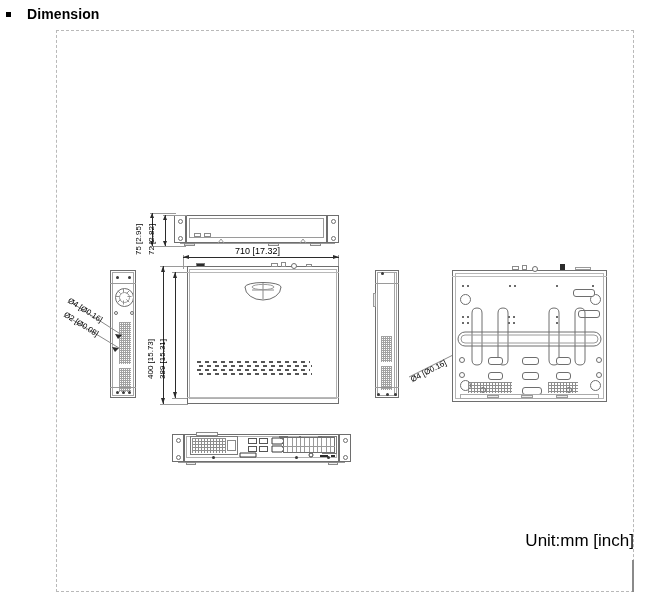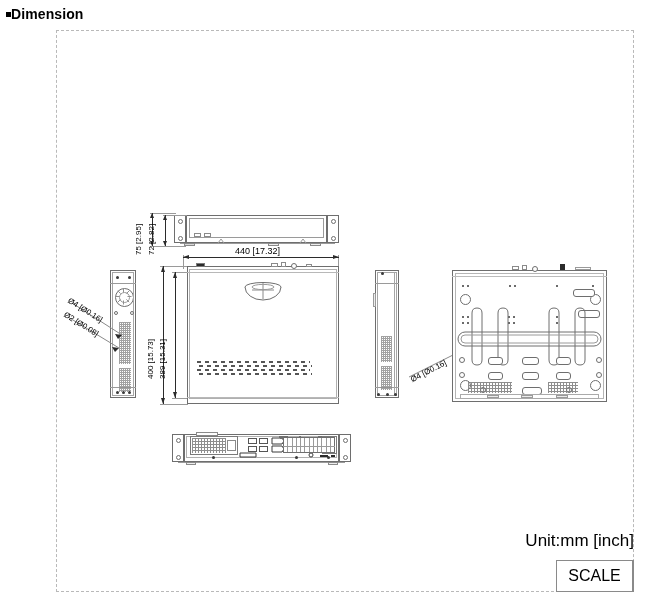--- a/index.html
+++ b/index.html
@@ -9,21 +9,21 @@
     font-family:"Liberation Sans", sans-serif;
     color:#000000;
     position:relative;
     overflow:hidden;
   }
   .page{position:absolute;left:0;top:0;width:646px;height:605px;}
 
   
   .title-row{
     position:absolute;left:6px;top:7px;
-    display:flex;align-items:center;gap:0;
+    display:flex;align-items:center;gap:16px;
   }
   .bullet{
     width:5px;height:5px;background:#000;display:inline-block;
     margin-top:1px;
   }
   .title-text{
     font-size:14px;font-weight:bold;letter-spacing:.1px;
     line-height:14px;
   }
 
@@ -149,21 +149,21 @@
     </div>
 
     <div class="dw">
       <div class="ln" style="left:183px;top:255px;width:1px;height:14px;background:#9a9a9a;"></div>
       <div class="ln" style="left:338px;top:255px;width:1px;height:14px;background:#9a9a9a;"></div>
       <div class="ln" style="left:183px;top:257px;width:156px;height:1px;background:#2b2b2b;"></div>
       <svg width="646" height="605" aria-hidden="true">
         <path d="M183 257 l6 -2 l0 4 z" fill="#2b2b2b"></path>
         <path d="M339 257 l-6 -2 l0 4 z" fill="#2b2b2b"></path>
       </svg>
-      <div class="dim-txt" style="left:235px;top:247px;font-size:9px;">440 [17.32]</div>
+      <div class="dim-txt" style="left:235px;top:247px;font-size:9px;">710 [17.32]</div>
     </div>
 
     <div class="dw">
       <div class="ln" style="left:160px;top:266px;width:28px;height:1px;background:#9a9a9a;"></div>
       <div class="ln" style="left:160px;top:404px;width:28px;height:1px;background:#9a9a9a;"></div>
       <div class="ln" style="left:172px;top:272px;width:18px;height:1px;background:#9a9a9a;"></div>
       <div class="ln" style="left:172px;top:398px;width:18px;height:1px;background:#9a9a9a;"></div>
       <div class="ln" style="left:163px;top:266px;width:1px;height:138px;background:#2b2b2b;"></div>
       <div class="ln" style="left:175px;top:272px;width:1px;height:126px;background:#2b2b2b;"></div>
       <svg width="646" height="605" aria-hidden="true">
@@ -535,16 +535,15 @@
           <div style="flex: 1 1 0%; border-right: none; box-sizing: border-box;"></div>
         </div>
         <div style="position: absolute; left: 283px; top: 446px; width: 52px; height: 1px; background: rgb(154, 154, 154);"></div>
       </div>
 
   </div>
 
   <div class="unit-txt">Unit:mm [inch]</div>
 
   <div class="scale-table">
-    <div class="scale-cell lbl">SCALE</div>
   </div>
 
 </div>
 
 </body></html>

